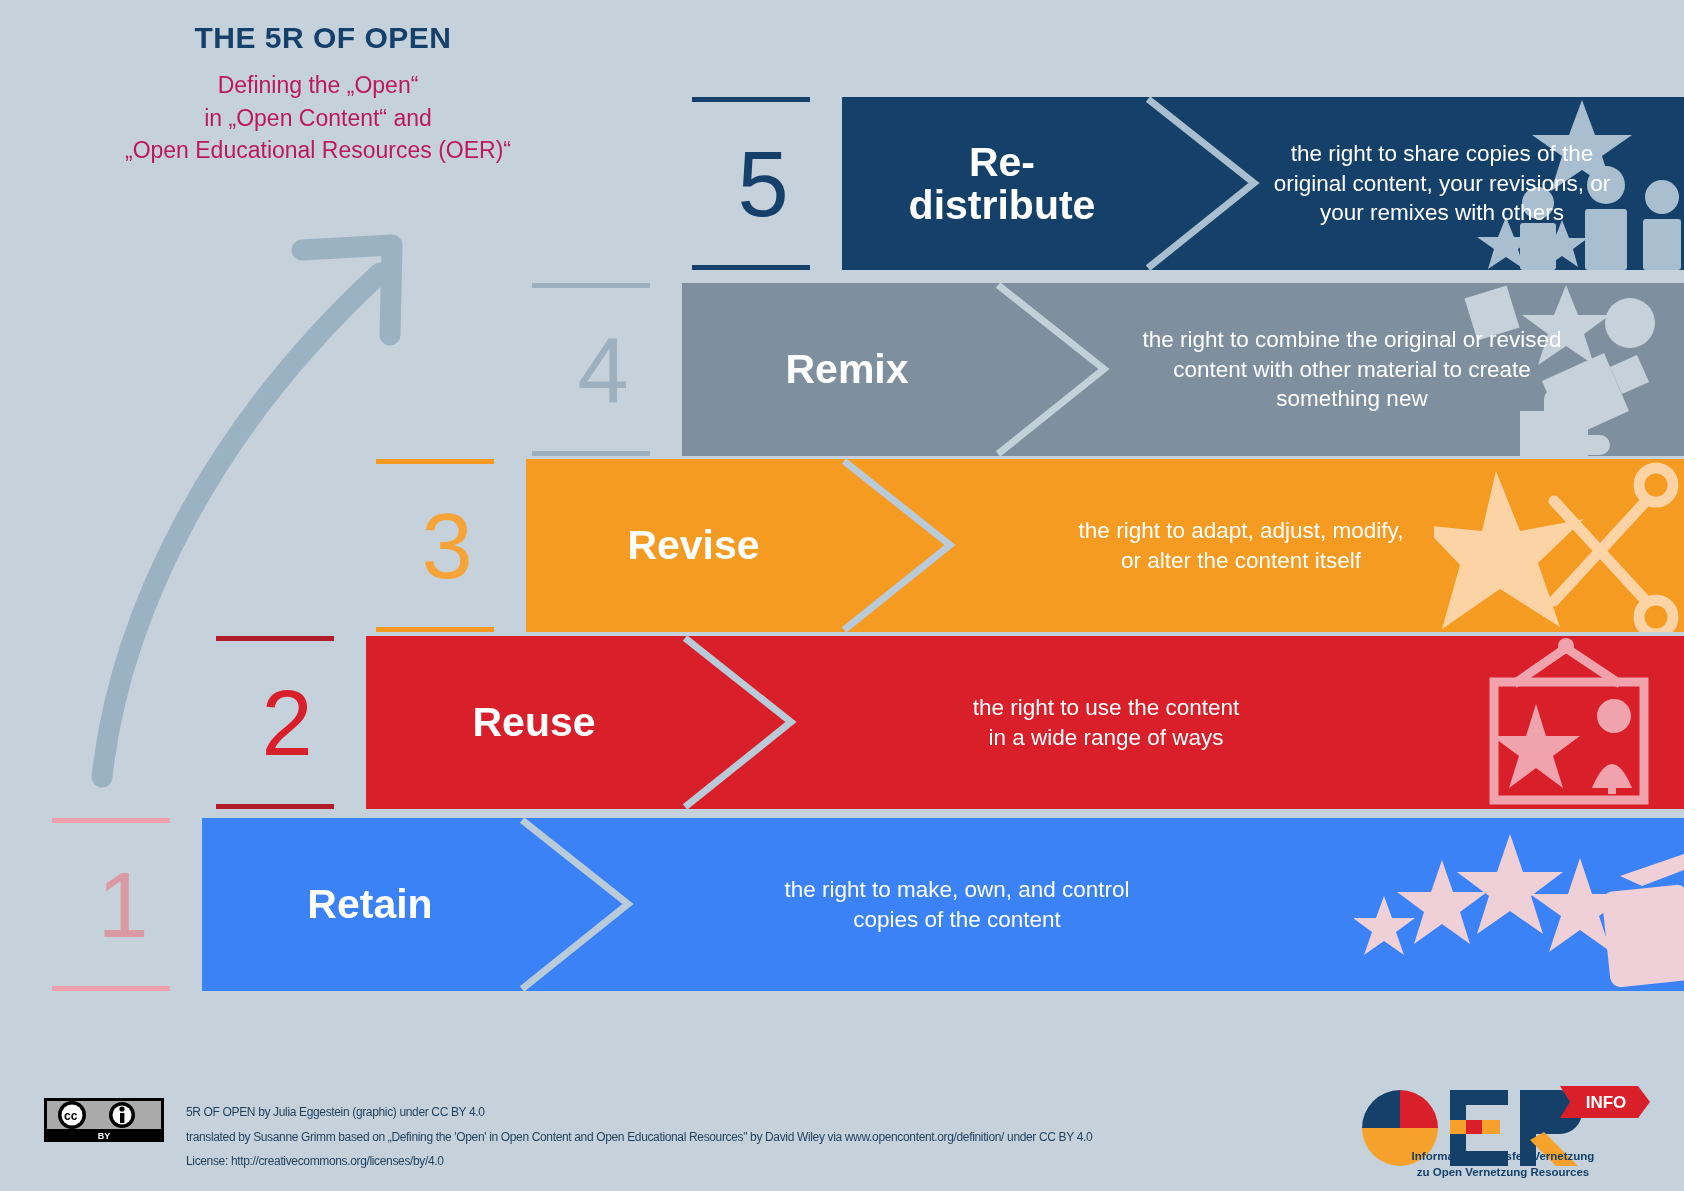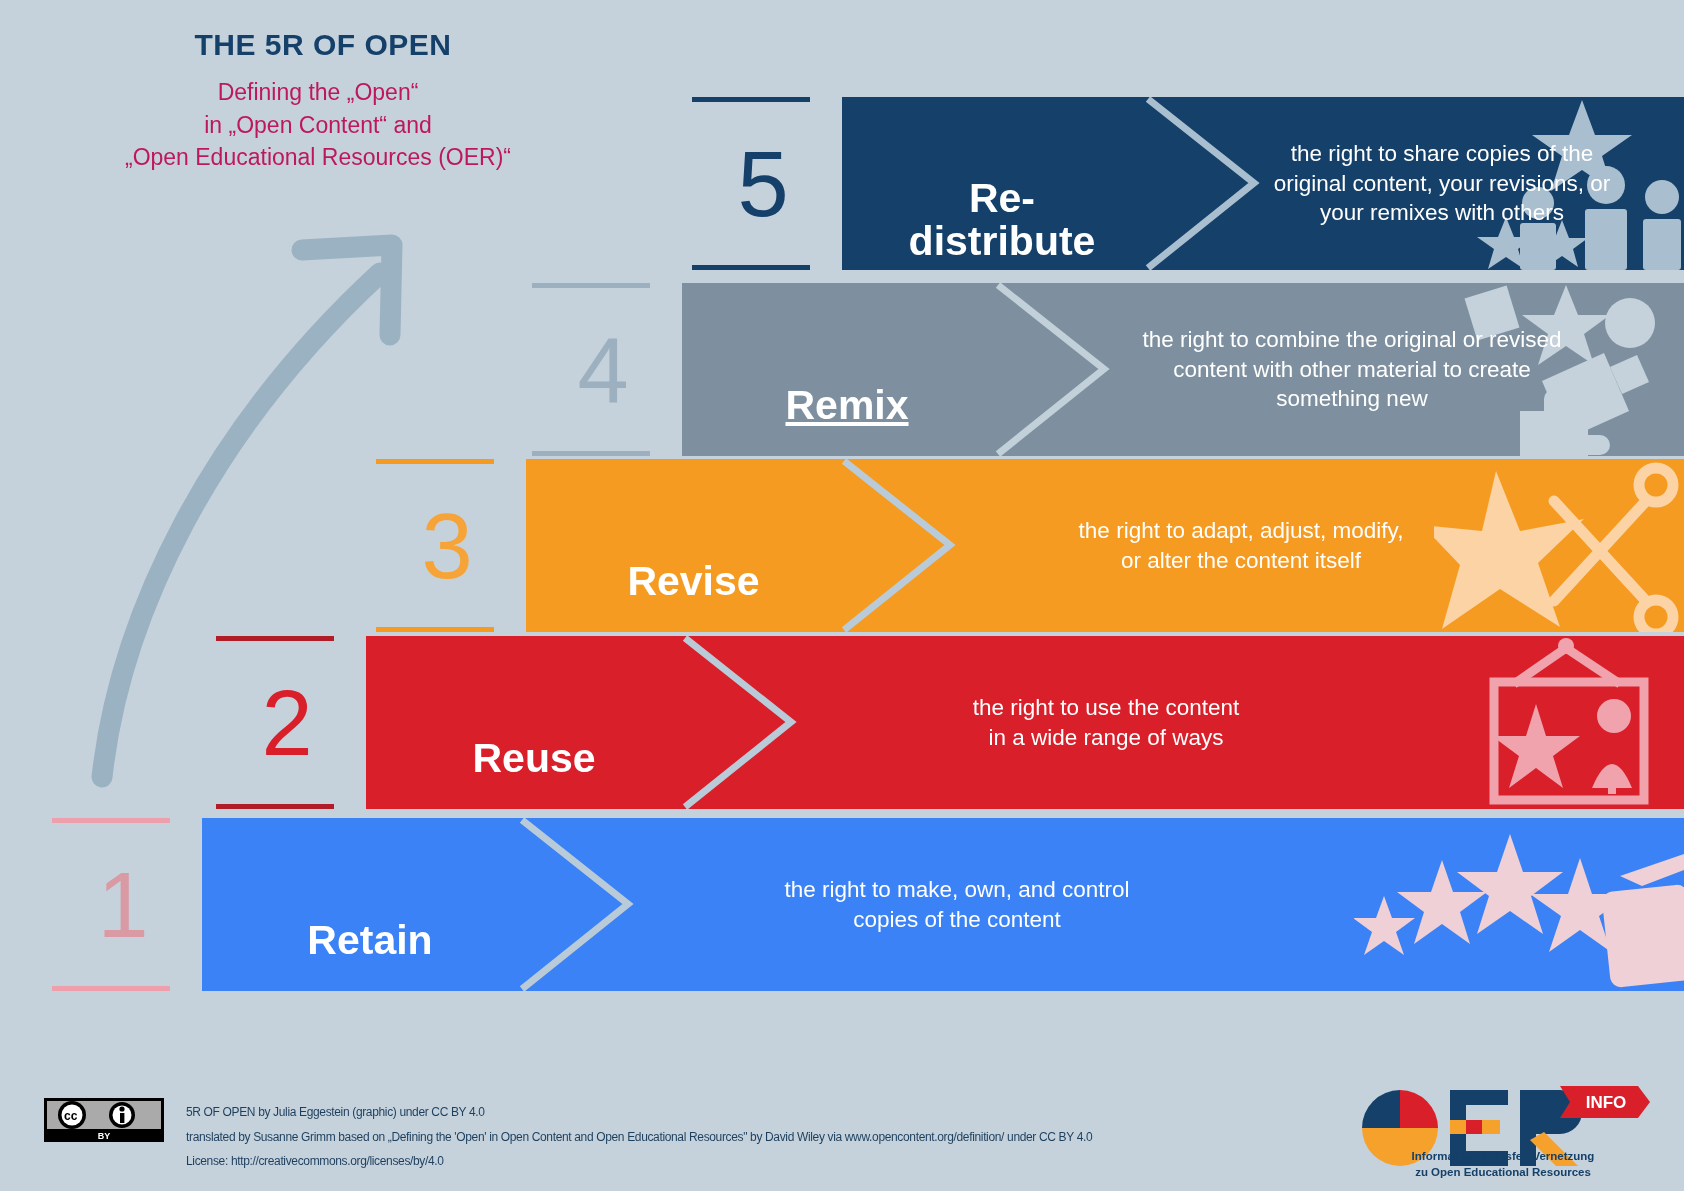--- a/index.html
+++ b/index.html
@@ -9,21 +9,21 @@
     font-family: "Liberation Sans", sans-serif;
     overflow: hidden;
   }
   #poster {
     position: relative;
     width: 1684px; height: 1191px;
     background: #c5d2dc;
   }
 
   
-  #header { position: absolute; left: 0; top: 28px; width: 620px; text-align: center; padding-left: 16px; }
+  #header { position: absolute; left: 0; top: 21px; width: 620px; text-align: center; padding-left: 16px; }
   #main-title {
     font-size: 30px; font-weight: bold; color: #154069;
     letter-spacing: 0.5px; text-align: center;
     margin-left: 10px;
   }
   #subtitle {
     margin-top: 14px; font-size: 23px; color: #be185d;
     line-height: 1.42; text-align: center;
   }
 
@@ -47,21 +47,20 @@
 
   .bar { position: absolute; left: 158px; top: 0; height: 173px; overflow: hidden; }
 
   .bar-label {
     position: absolute; left: 0; top: 0; height: 173px;
     display: flex; align-items: center; justify-content: center;
     color: #ffffff; font-weight: bold;
     font-family: "Liberation Sans", sans-serif;
     text-align: center; line-height: 1.03;
     z-index: 3;
-    margin-top: 36px;
   }
   .chev {
     position: absolute; top: 0; height: 173px; width: 120px; z-index: 2;
   }
   .bar-desc {
     position: absolute; top: 0; height: 173px;
     display: flex; align-items: center; justify-content: center;
     color: #ffffff; font-size: 22.5px; line-height: 1.33;
     text-align: center; z-index: 3;
   }
@@ -151,21 +150,21 @@
       <svg class="deco" viewBox="0 0 230 173" style="width:230px;">
         <g fill="#c5d2dc">
           <rect x="16" y="8" width="44" height="44" transform="rotate(-17 38 30)"></rect>
           <polygon points="112,2 124,32 156,32 130,51 140,82 112,63 84,82 94,51 68,32 100,32"></polygon>
           <circle cx="176" cy="40" r="25"></circle>
           <polygon points="156,84 183,72 195,99 168,111"></polygon>
           <path d="M88,98 L150,70 L175,128 L113,156 Z"></path>
           <path d="M70,120 h24 v-12 a10,10 0 0 1 20,0 v12 h24 v24 h12 a10,10 0 0 1 0,20 h-12 v24 h-68 Z" transform="translate(-4,8)"></path>
         </g>
       </svg>
-      <div class="bar-label" style="width:330px; font-size:41px;text-decoration:underline;">
+      <div class="bar-label" style="width:330px; font-size:41px;">
         <div>
           <div>Remix</div>
         </div>
       </div>
       <svg class="chev" viewBox="0 0 120 173" style="left:310px;">
         <polyline points="6,2 112,86 6,171" stroke="#c2d0da" stroke-width="7" fill="none"></polyline>
       </svg>
       <div class="bar-desc" style="left:405px; width:530px;">
         <div>
           <div>the right to combine the original or revised</div>
@@ -329,16 +328,16 @@
       <circle cx="215" cy="34" r="8" fill="#154069"></circle>
     </g>
 
     <g>
       <path d="M222,8 L300,8 L312,24 L300,40 L222,40 L232,24 Z" fill="#d81f2a"></path>
       <text x="268" y="30" fill="#ffffff" font-size="17" font-weight="bold" text-anchor="middle" font-family="'Liberation Sans', sans-serif">INFO</text>
     </g>
   </svg>
   <div id="oer-logo-tagline">
     <div>Information, Transfer, Vernetzung</div>
-    <div>zu Open Educational Resources</div>
+    <div>zu Open Vernetzung Resources</div>
   </div>
 
 </div>
 
 </body></html>

